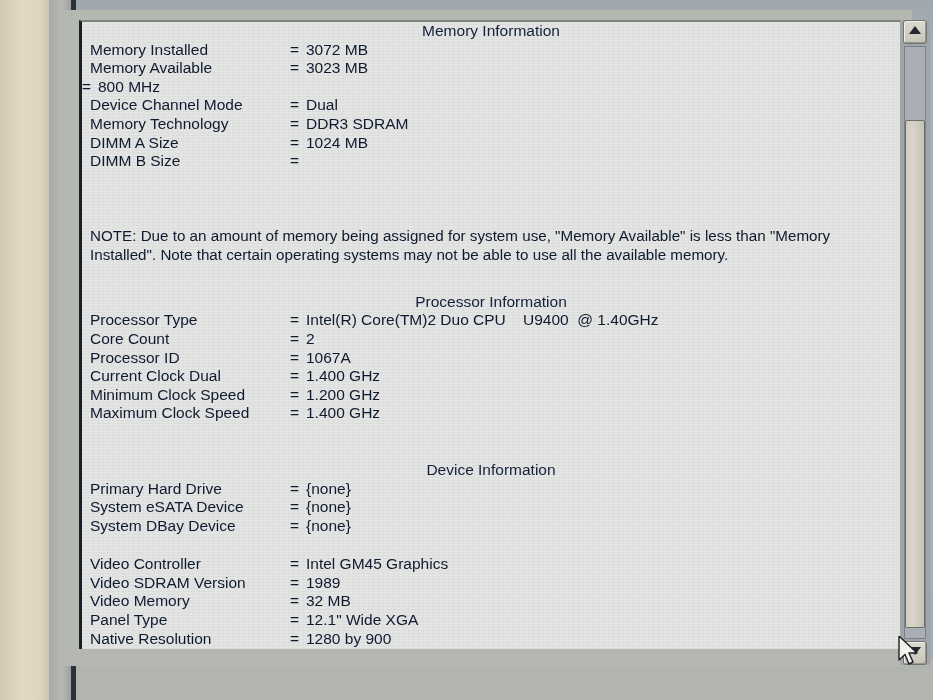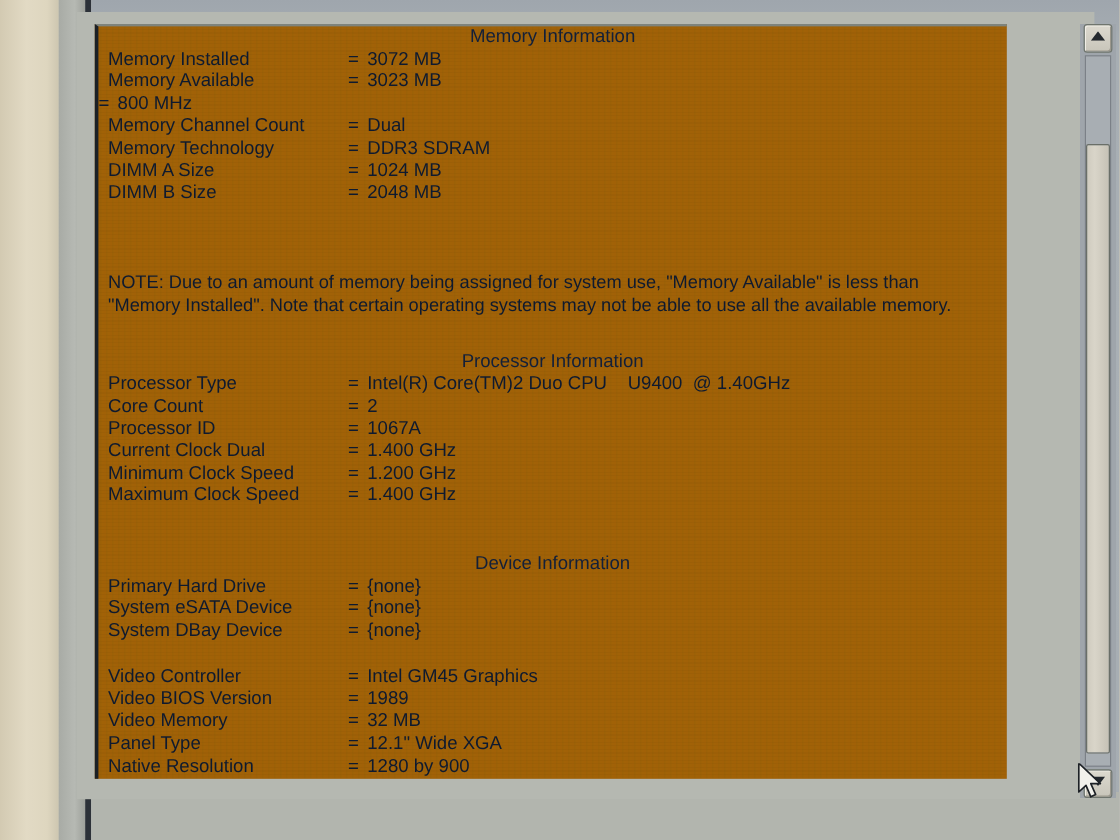--- a/index.html
+++ b/index.html
@@ -34,22 +34,22 @@
   .app-lower{
     position:absolute;left:76px;top:660px;width:857px;height:40px;
     background:#b2b5ae;
   }
   
   .panel-outer{
     position:absolute;left:64px;top:10px;width:848px;height:656px;
     background:#b5b8b1;
   }
   .panel{
-    position:absolute;left:79px;top:20px;width:760px;height:629px;
-    background:#a16207;
+    position:absolute;left:79px;top:20px;width:821px;height:629px;
+    background:#e5e5e5;
     border-left:3px solid #1b2026;
     border-top:2px solid #7e837c;
     box-sizing:border-box;
     overflow:hidden;
   }
   
   .moire{
     position:absolute;left:0;top:0;right:0;bottom:0;
     pointer-events:none;
     background-image:
@@ -156,38 +156,37 @@
           <div class="row">
             <span class="lbl">Memory Available</span>
             <span class="eq">=</span>
             <span class="val">3023 MB</span>
           </div>
           <div class="row">
             <span class="eq">=</span>
             <span class="val">800 MHz</span>
           </div>
           <div class="row">
-            <span class="lbl">Memory Channel Count</span>
+            <span class="lbl">Device Channel Mode</span>
             <span class="eq">=</span>
             <span class="val">Dual</span>
           </div>
           <div class="row">
             <span class="lbl">Memory Technology</span>
             <span class="eq">=</span>
             <span class="val">DDR3 SDRAM</span>
           </div>
           <div class="row">
             <span class="lbl">DIMM A Size</span>
             <span class="eq">=</span>
             <span class="val">1024 MB</span>
           </div>
           <div class="row">
             <span class="lbl">DIMM B Size</span>
             <span class="eq">=</span>
-            <span class="val">2048 MB</span>
           </div>
         </div>
         <div class="spacer-md"></div>
         <div class="note">NOTE: Due to an amount of memory being assigned for system use, "Memory Available" is less than "Memory Installed". Note that certain operating systems may not be able to use all the available memory.</div>
       </div>
 
       <div class="spacer-lg"></div>
 
       <div class="section">
         <div class="sec-title">Processor Information</div>
@@ -248,21 +247,21 @@
           </div>
         </div>
         <div class="spacer-md"></div>
         <div class="rows">
           <div class="row">
             <span class="lbl">Video Controller</span>
             <span class="eq">=</span>
             <span class="val">Intel GM45 Graphics</span>
           </div>
           <div class="row">
-            <span class="lbl">Video BIOS Version</span>
+            <span class="lbl">Video SDRAM Version</span>
             <span class="eq">=</span>
             <span class="val">1989</span>
           </div>
           <div class="row">
             <span class="lbl">Video Memory</span>
             <span class="eq">=</span>
             <span class="val">32 MB</span>
           </div>
           <div class="row">
             <span class="lbl">Panel Type</span>

